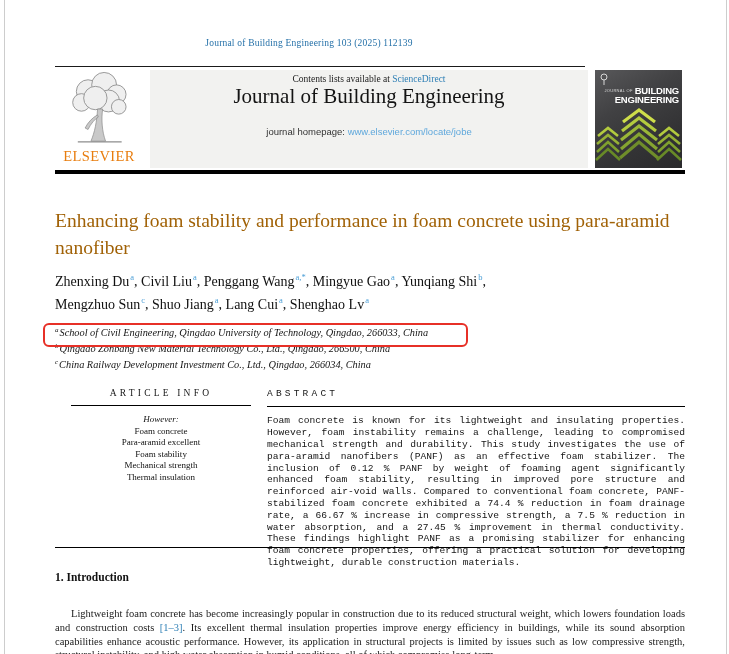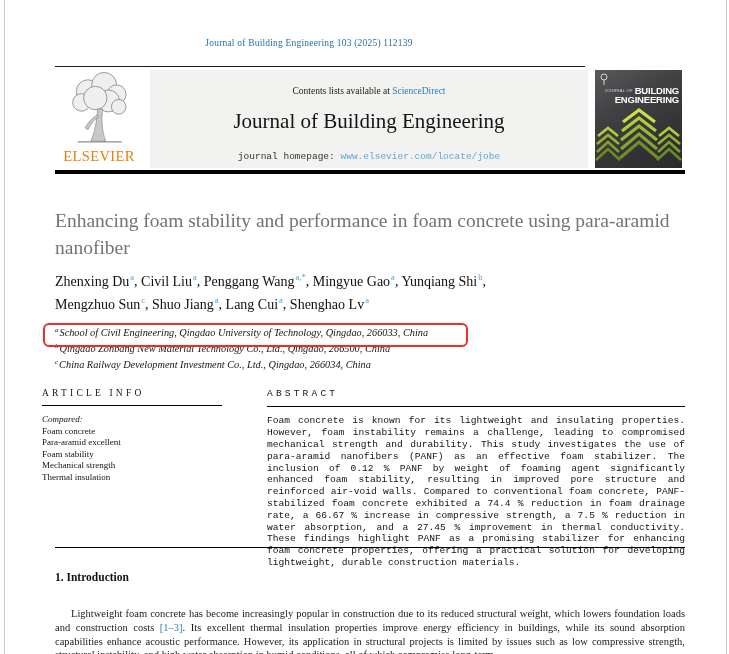--- a/index.html
+++ b/index.html
@@ -16,52 +16,52 @@
   .rule-thick{position:absolute;left:55px;top:170px;width:630px;height:3.5px;background:#000;}
 
   
   .publisher{position:absolute;left:55px;top:70px;width:88px;height:99px;text-align:center;}
   .publisher svg{display:block;margin:1px auto 0 auto;}
   .pubname{font-size:14.5px;color:#e87d0e;letter-spacing:.4px;margin-top:1px;}
 
   
   .headbox{position:absolute;left:150px;top:70px;width:438px;height:98px;background:#f2f2f0;
            text-align:center;}
-  .contents-line{margin-top:16px;font-size:9.5px;color:#222;}
+  .contents-line{margin-top:4px;font-size:9.5px;color:#222;}
   .link{color:#2e7fb5;cursor:pointer;}
-  .jtitle{margin-top:13px;font-size:21px;color:#141414;}
-  .homepage-line{margin-top:17px;font-size:9.5px;font-family:Liberation Mono, monospace;color:#333;}
+  .jtitle{margin-top:0;font-size:21px;color:#141414;}
+  .homepage-line{margin-top:17px;font-size:9.5px;font-family:Liberation Sans, sans-serif;color:#333;}
   .link2{color:#5fa8dc;cursor:pointer;}
 
   
   .cover{position:absolute;left:595px;top:70px;width:87px;height:98px;overflow:hidden;cursor:pointer;
          background:linear-gradient(150deg,#58585a 0%,#414143 35%,#333335 70%,#2a2a2c 100%);}
   .cover-mark{position:absolute;left:4px;top:3px;}
   .cover-text{position:absolute;top:14px;right:3px;text-align:right;color:#fff;
               font-family:"Liberation Sans",sans-serif;font-weight:bold;line-height:9px;}
   .cover-kicker{font-size:4px;font-weight:normal;letter-spacing:.3px;color:#d9d9d9;margin-right:2px;vertical-align:2px;}
   .cover-big{font-size:9.5px;letter-spacing:-.2px;}
   .cover-trees{position:absolute;left:0;bottom:0;}
 
   
   .title{position:absolute;left:55px;top:207px;width:625px;margin:0;font-size:19.5px;
-         font-weight:normal;line-height:27px;color:#737373;}
+         font-weight:normal;line-height:27px;color:#a16207;}
   .authors{position:absolute;left:55px;top:268px;width:600px;font-size:14px;line-height:18.5px;color:#101010;}
   .author{white-space:nowrap;}
   .authors .author::after{content:", ";white-space:normal;}
   .authors .aline:last-child .author:last-child::after{content:"";}
   .asup{font-size:8.5px;color:#4a9ed6;margin-left:1px;}
   .affils{position:absolute;left:55px;top:312px;width:460px;margin-top:12px;}
   .affil{font-size:10.3px;font-style:italic;line-height:13.5px;color:#141414;}
   .affil sup{font-size:7px;margin-right:1px;}
   .red-box{position:absolute;left:43px;top:323px;width:421px;height:20px;
            border:2.6px solid #e73027;border-radius:6px;background:transparent;}
 
   
-  .col-left{position:absolute;left:42px;top:388px;width:180px;}
+  .col-left{position:absolute;left:71px;top:388px;width:180px;text-align:center;}
   .col-right{position:absolute;left:267px;top:388px;width:418px;font-family:Liberation Mono, monospace;}
   .colhead{font-size:9.5px;letter-spacing:3.2px;color:#161616;}
   .colrule{margin-top:7px;height:1.4px;background:#000;}
   .kw-label{margin-top:8px;font-style:italic;font-size:9px;line-height:11.5px;}
   .kw{font-size:9px;line-height:11.5px;}
   .abstract{margin:8px 0 0 0;font-size:9.6px;line-height:11.8px;text-align:justify;color:#141414;}
 
   .rule-mid{position:absolute;left:55px;top:547px;width:630px;height:1.2px;background:#000;}
 
   .intro-head{position:absolute;left:55px;top:571px;margin:0;font-size:11.5px;font-weight:bold;color:#111;}
@@ -162,21 +162,21 @@
   <div class="affils">
     <div class="affil"><sup>a</sup><span>School of Civil Engineering, Qingdao University of Technology, Qingdao, 266033, China</span></div>
     <div class="affil"><sup>b</sup><span>Qingdao Zonbang New Material Technology Co., Ltd., Qingdao, 266500, China</span></div>
     <div class="affil"><sup>c</sup><span>China Railway Development Investment Co., Ltd., Qingdao, 266034, China</span></div>
   </div>
   <div class="red-box"></div>
 
   <div class="col-left">
     <div class="colhead">ARTICLE INFO</div>
     <div class="colrule"></div>
-    <div class="kw-label">Compared:</div>
+    <div class="kw-label">However:</div>
     <div class="kw">Foam concrete</div>
     <div class="kw">Para-aramid excellent</div>
     <div class="kw">Foam stability</div>
     <div class="kw">Mechanical strength</div>
     <div class="kw">Thermal insulation</div>
   </div>
 
   <div class="col-right">
     <div class="colhead">ABSTRACT</div>
     <div class="colrule"></div>

